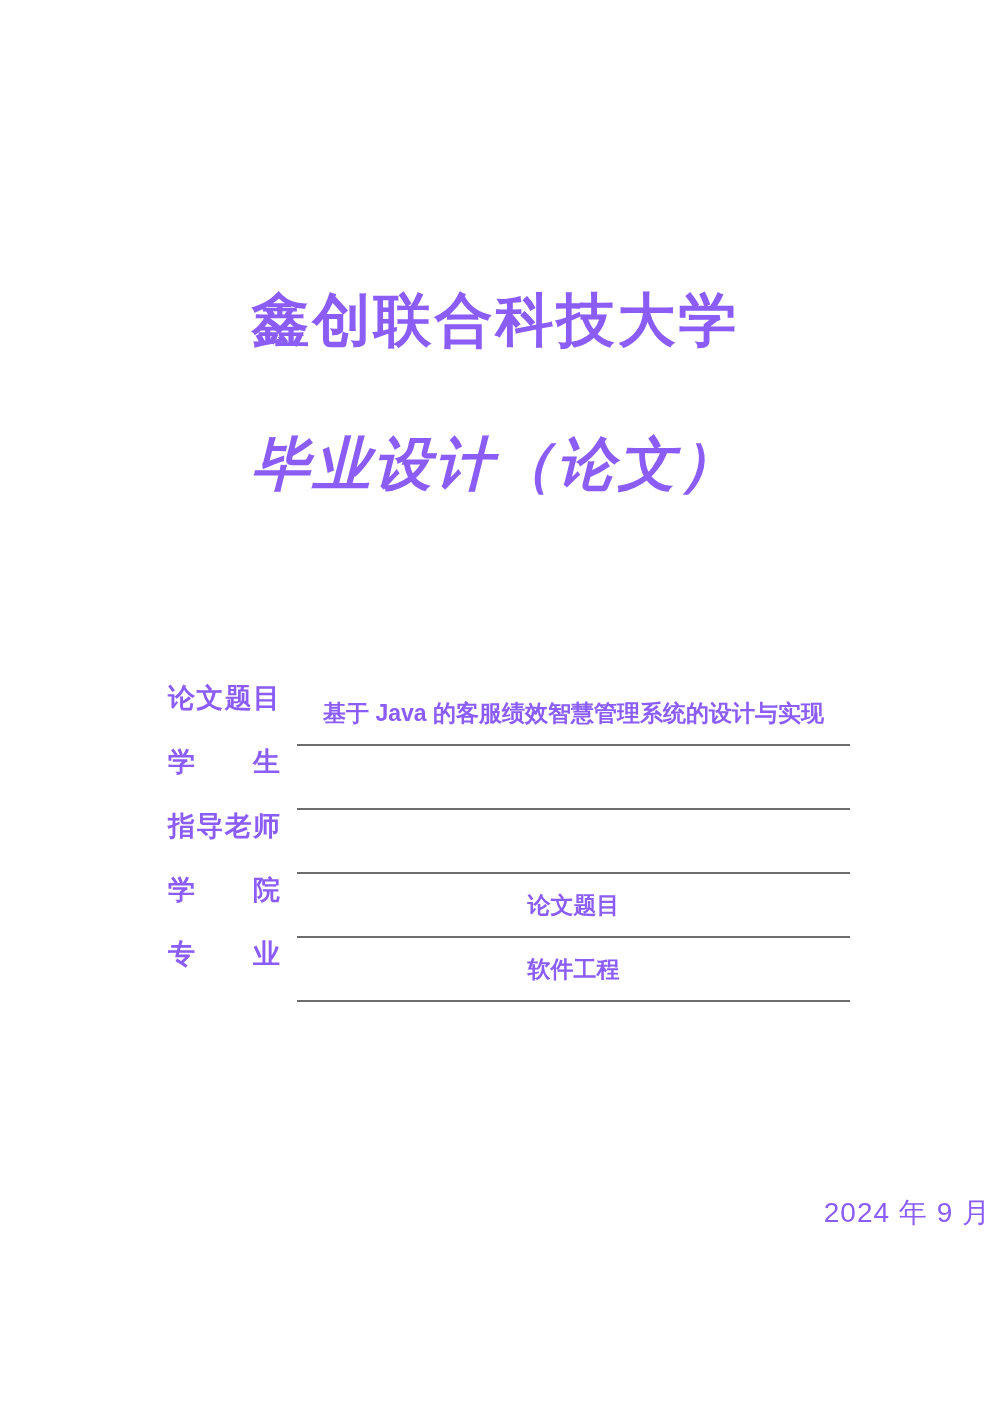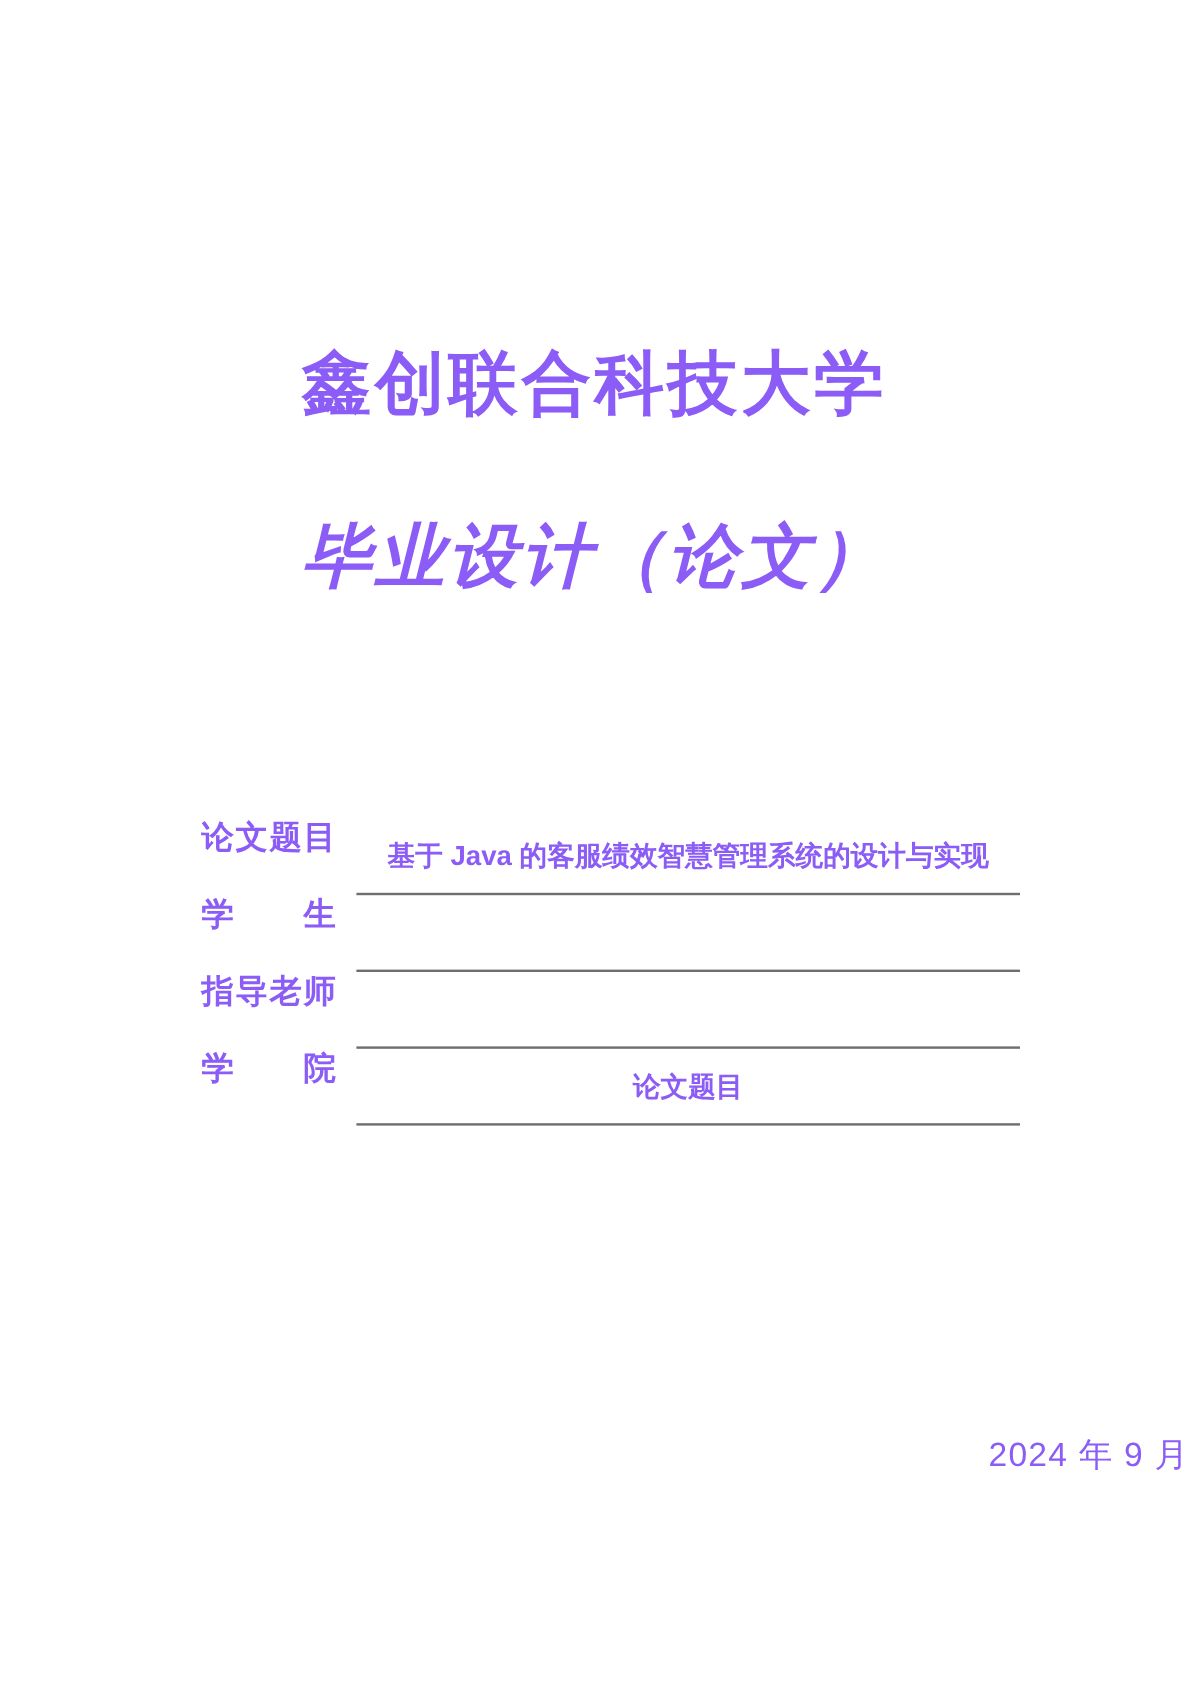--- a/index.html
+++ b/index.html
@@ -128,18 +128,24 @@
       <div class="form-value"></div>
     </div>
 
     <div class="form-row">
       <div class="form-label">
         <span>学院</span>
       </div>
       <div class="form-value">论文题目</div>
     </div>
 
+    <div class="form-row">
+      <div class="form-label">
+        <span>专业</span>
+      </div>
+      <div class="form-value">软件工程</div>
+    </div>
 
   </div>
 
   <div class="cover-date">2024 年 9 月</div>
 
 </div>
 
 </body></html>

